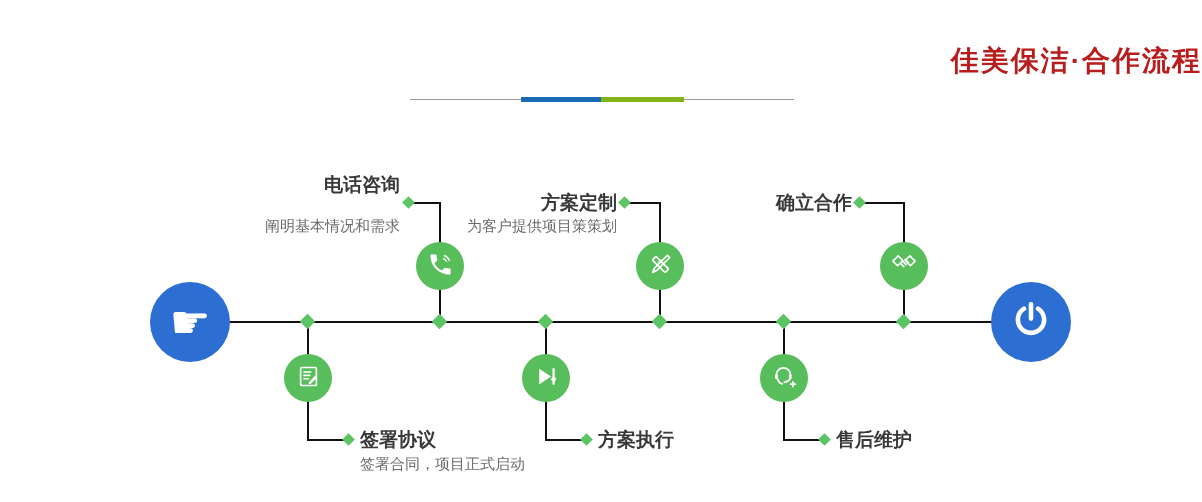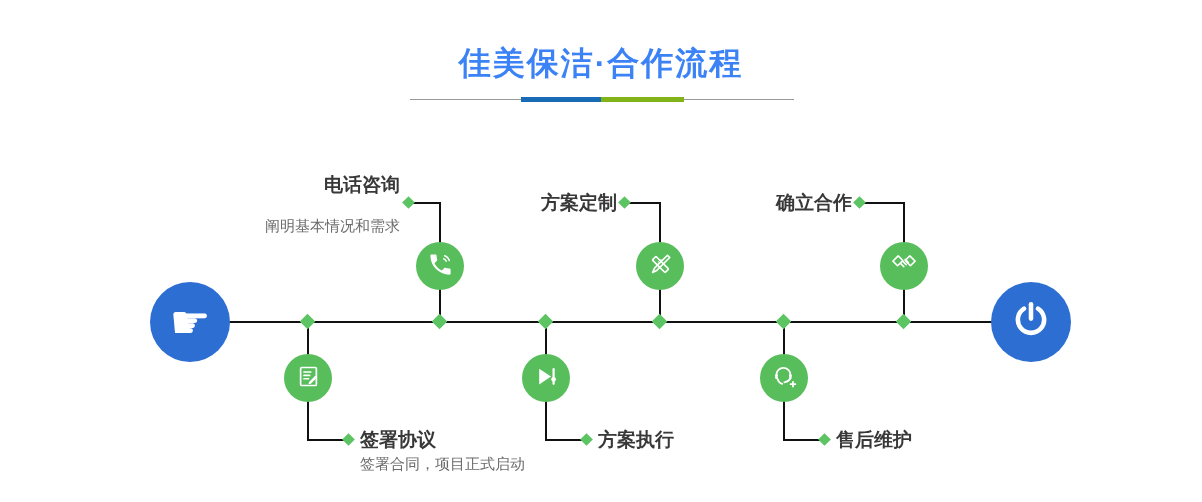--- a/index.html
+++ b/index.html
@@ -5,22 +5,22 @@
   :root{
     --blue:#2d6ed3;
     --green:#58bd5b;
     --dgreen:#5cc463;
     --line:#111111;
   }
   html,body{margin:0;padding:0;background:#ffffff;}
   body{font-family:"Liberation Sans","DejaVu Sans",sans-serif;}
   .canvas{position:relative;width:1202px;height:502px;background:#ffffff;overflow:hidden;}
 
-  .page-title{position:absolute;left:0;top:42px;width:100%;text-align:center;
-    font-size:32px;font-weight:bold;color:#3b82f6;letter-spacing:2px;}
+  .page-title{position:absolute;left:0;top:42px;width:100%;text-align:right;
+    font-size:28px;font-weight:bold;color:#b91c1c;letter-spacing:2px;}
   .divider-line{position:absolute;left:410px;top:99px;width:384px;height:1px;background:#9a9a9a;}
   .divider-blue{position:absolute;left:521px;top:97px;width:80px;height:5px;background:#1a6bb5;}
   .divider-green{position:absolute;left:601px;top:97px;width:83px;height:5px;background:#82b41a;}
   .page-subtitle{position:absolute;left:0;top:110px;width:100%;text-align:center;
     font-size:17px;color:#565656;letter-spacing:1px;}
 
   .vline{position:absolute;width:2px;background:var(--line);z-index:1;}
   .hline{position:absolute;height:2px;background:var(--line);z-index:1;}
 
   .diamond{position:absolute;background:var(--dgreen);transform:rotate(45deg);z-index:3;}
@@ -159,20 +159,21 @@
         <rect x="16.3" y="10.3" width="2.3" height="4.4" rx="1.1" fill="#ffffff"></rect>
         <path d="M17.7 19h4M19.7 17v4" stroke="#ffffff" stroke-width="1.6" stroke-linecap="round" fill="none"></path>
       </svg>
     </span>
   </div>
 
   <div class="step-title ta-r" style="right:802px;top:175px;">电话咨询</div>
   <div class="step-desc ta-r" style="right:802px;top:217px;">阐明基本情况和需求</div>
 
   <div class="step-title ta-r" style="right:585px;top:193px;">方案定制</div>
+  <div class="step-desc ta-r" style="right:585px;top:217px;">为客户提供项目策策划</div>
 
   <div class="step-title ta-r" style="right:350px;top:193px;">确立合作</div>
 
   <div class="step-title" style="left:360px;top:430px;">签署协议</div>
   <div class="step-desc" style="left:360px;top:455px;">签署合同，项目正式启动</div>
 
   <div class="step-title" style="left:598px;top:430px;">方案执行</div>
 
   <div class="step-title" style="left:836px;top:430px;">售后维护</div>
 

